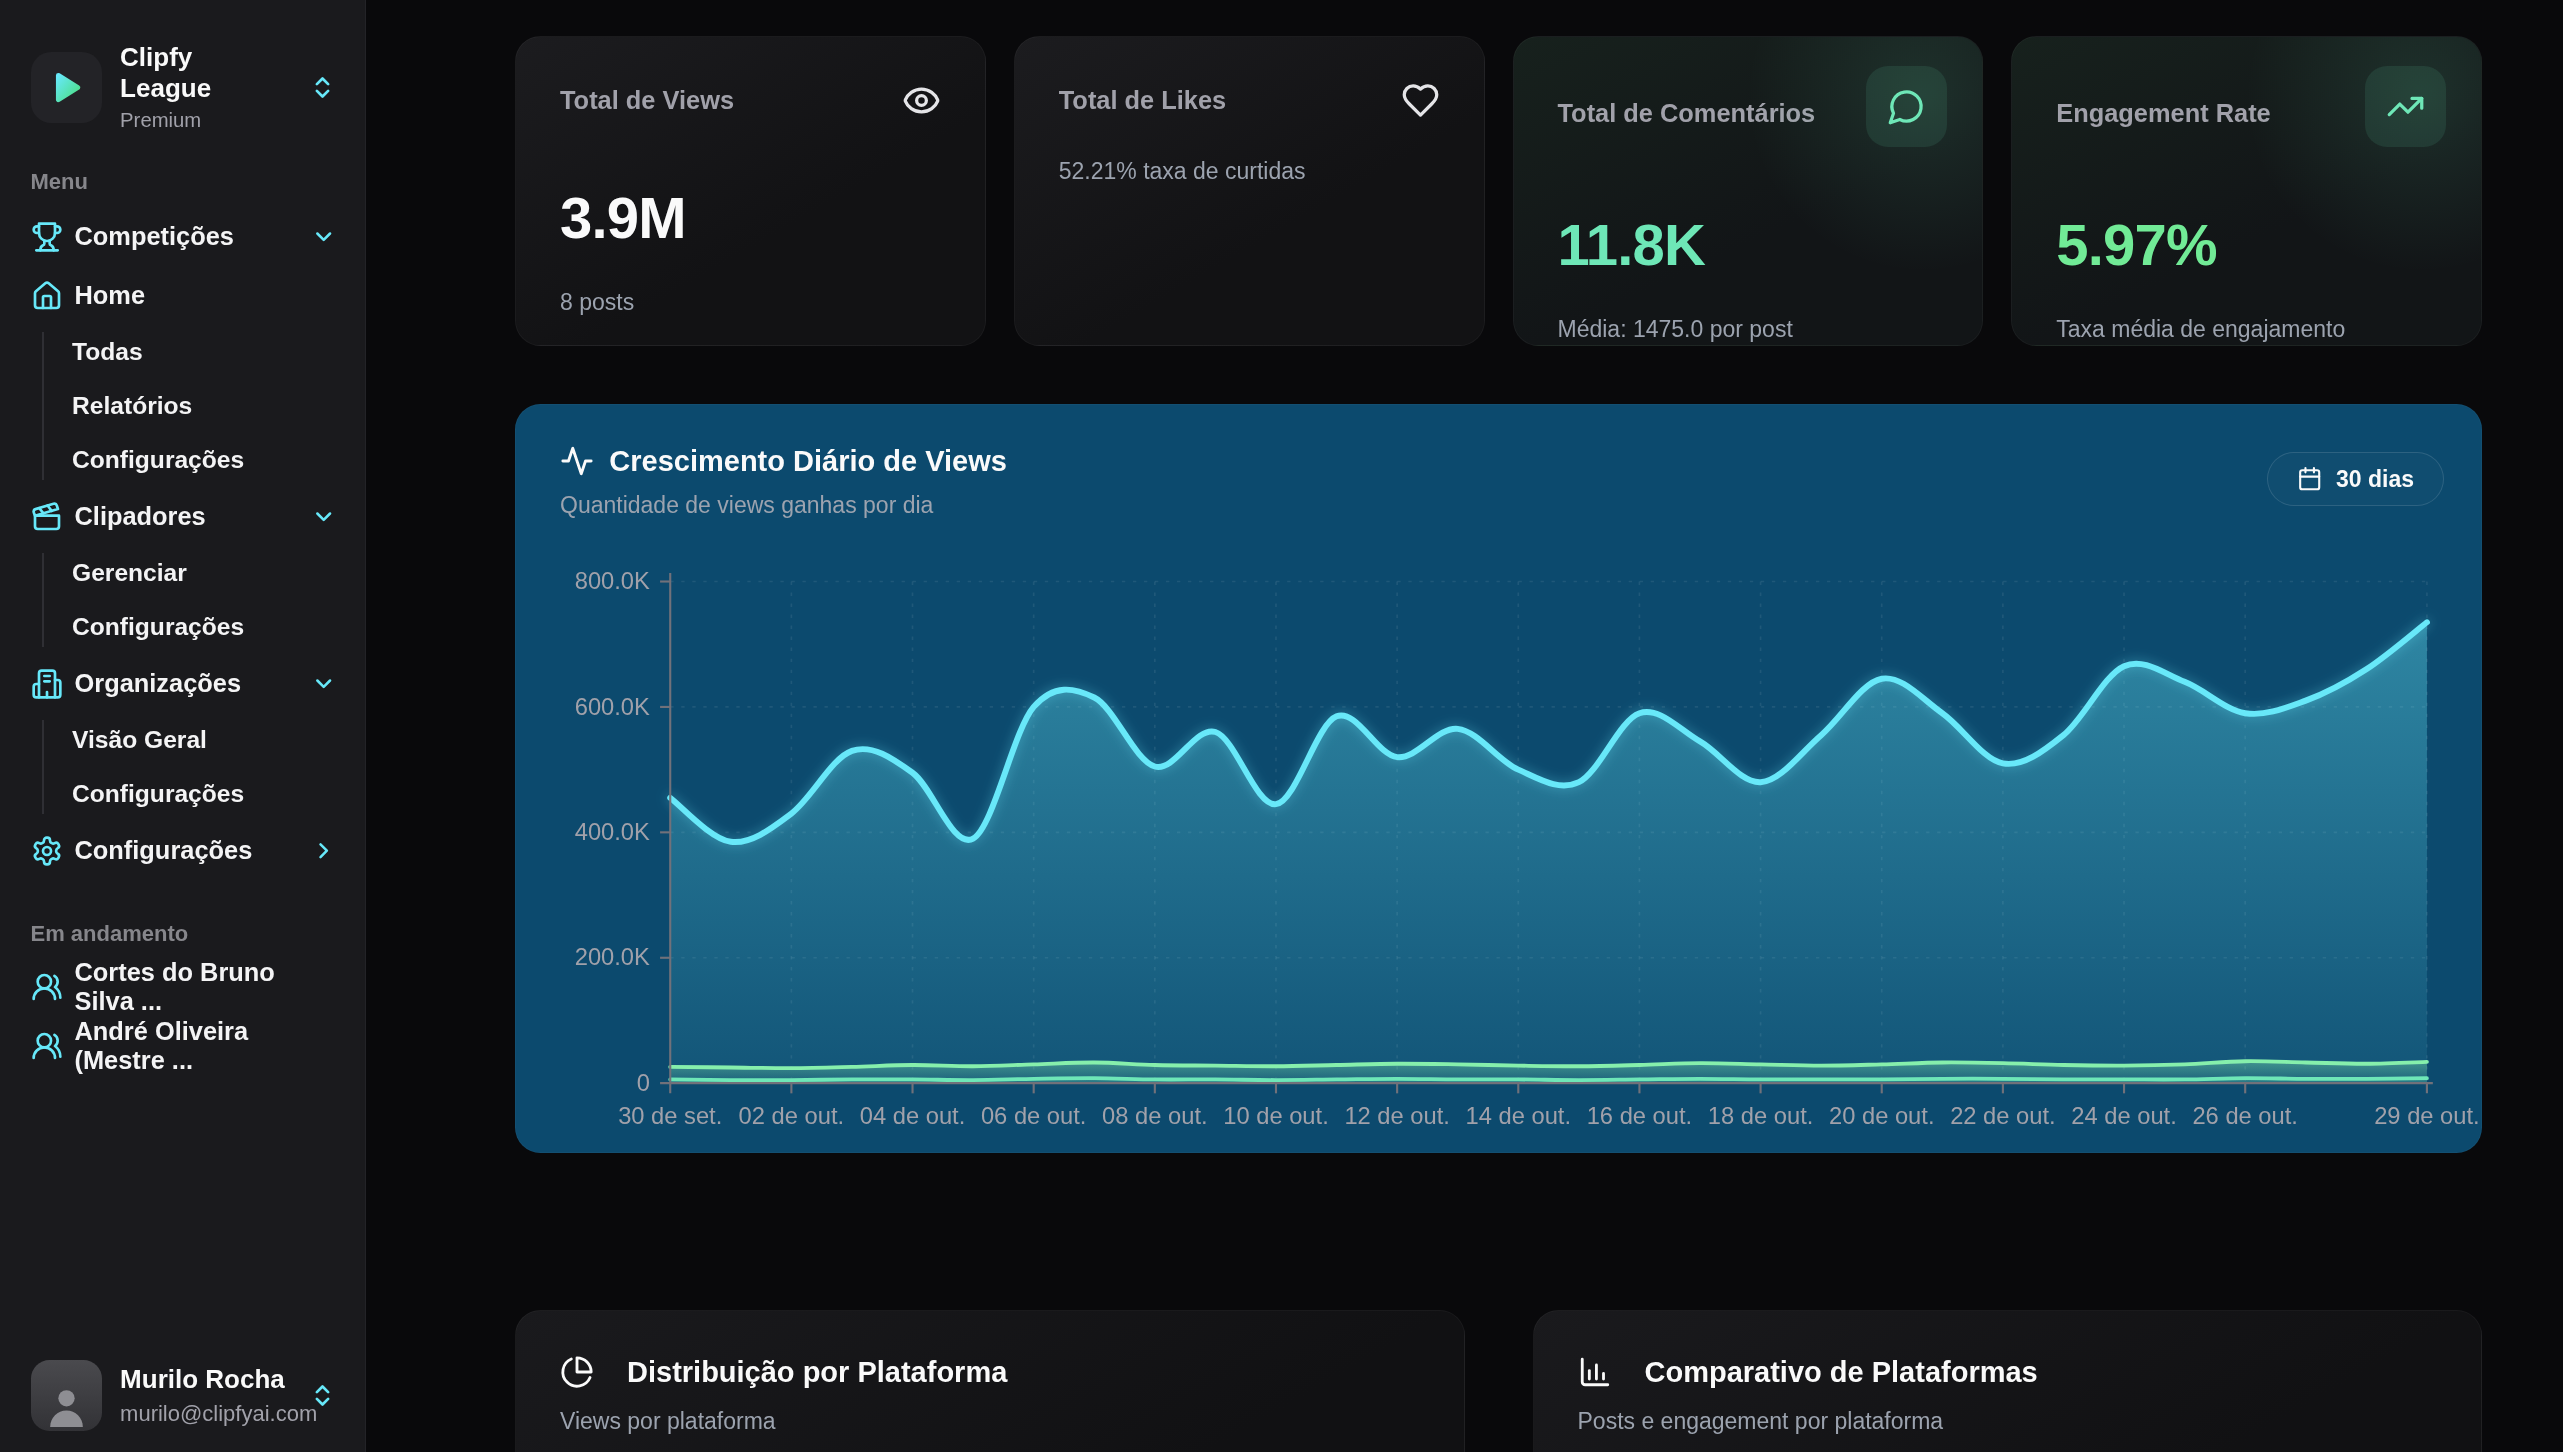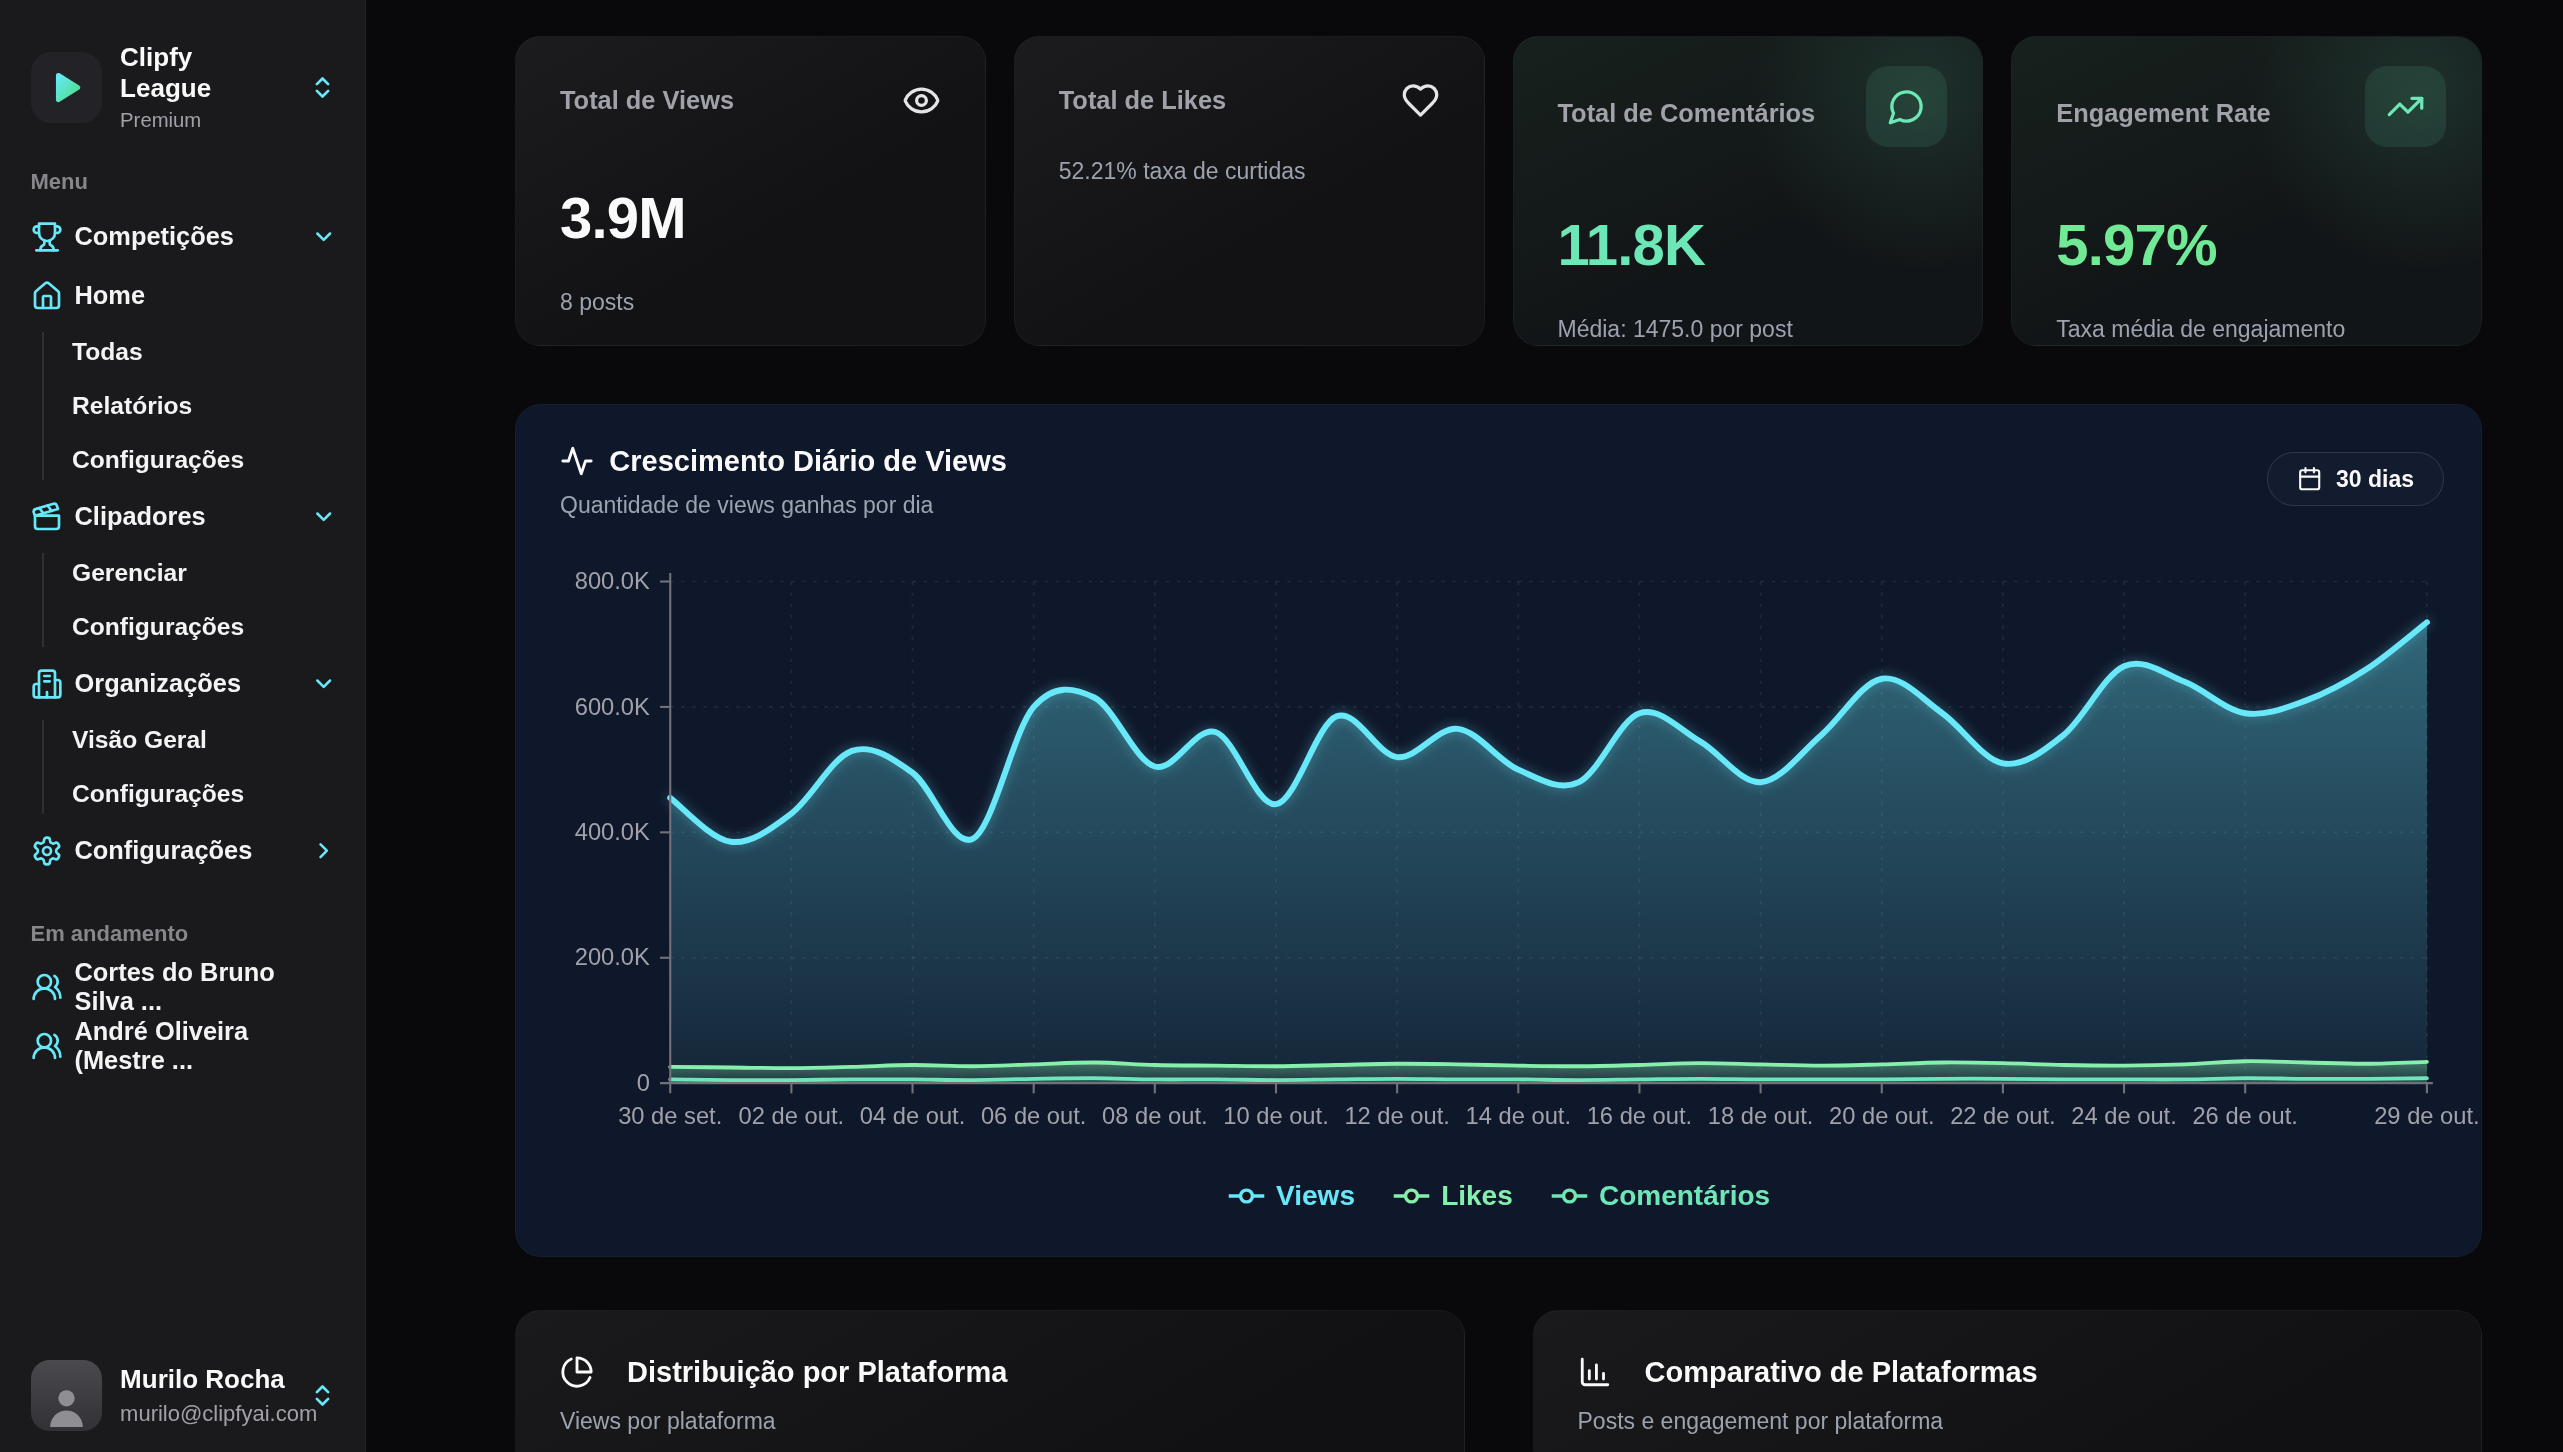--- a/index.html
+++ b/index.html
@@ -93,22 +93,22 @@
     width:81px; height:81px; border-radius:22px; margin:-15.3px -8.5px 0 0;
     background:rgba(110,231,183,0.10);
     display:flex; align-items:center; justify-content:center; position:relative;
   }
   .stat-icon-badge svg { width:39px; height:39px; color:#6ee7b7; }
   .stat-value { font-size:58px; font-weight:bold; letter-spacing:-0.8px; margin-top:64px; color:#fafafa; }
   .stat-sub { font-size:23px; color:#9ca3af; margin-top:38px; }
 
   
   .chart-card {
-    position:absolute; left:81px; right:81px; top:404px; height:853px;
-    border-radius:25.4px; background:#0f172a;
+    position:absolute; left:81px; right:81px; top:404px; height:749px;
+    border-radius:25.4px; background:#0c4a6e;
     border:0.8px solid rgba(255,255,255,0.03); overflow:hidden;
   }
   .chart-head { position:absolute; left:44px; top:39px; }
   .chart-title-row { display:flex; align-items:center; gap:15.3px; }
   .chart-title-row svg { width:34px; height:34px; color:#fafafa; }
   .chart-title { font-size:29px; font-weight:bold; color:#fafafa; }
   .chart-sub { font-size:23px; color:#9ca3af; margin-top:13.6px; }
   .range-btn {
     position:absolute; right:37px; top:47px; height:54px; padding:0 29px;
     border-radius:847px; border:0.8px solid rgba(255,255,255,0.12);

